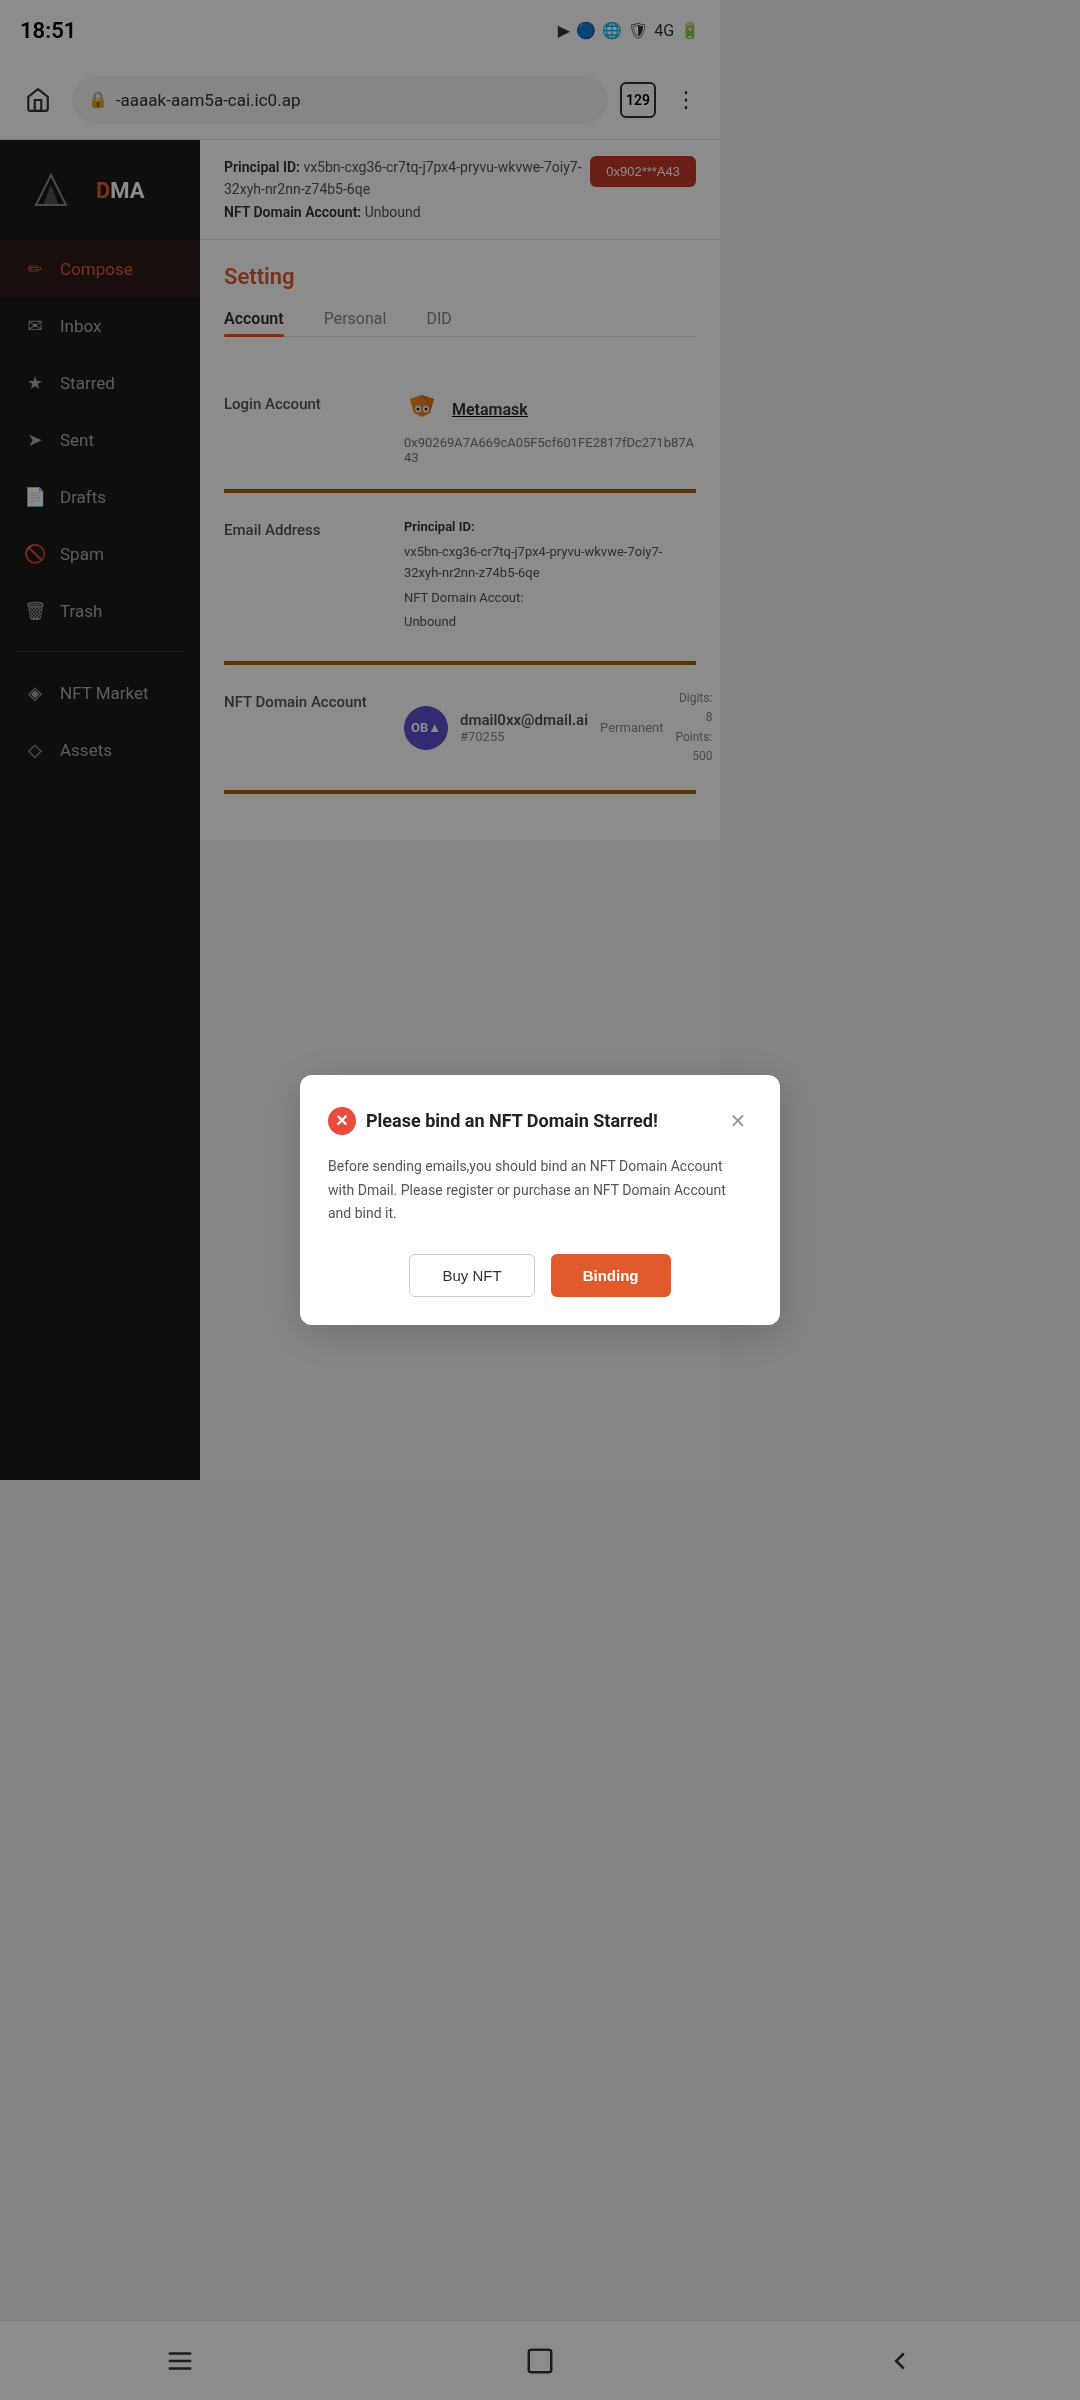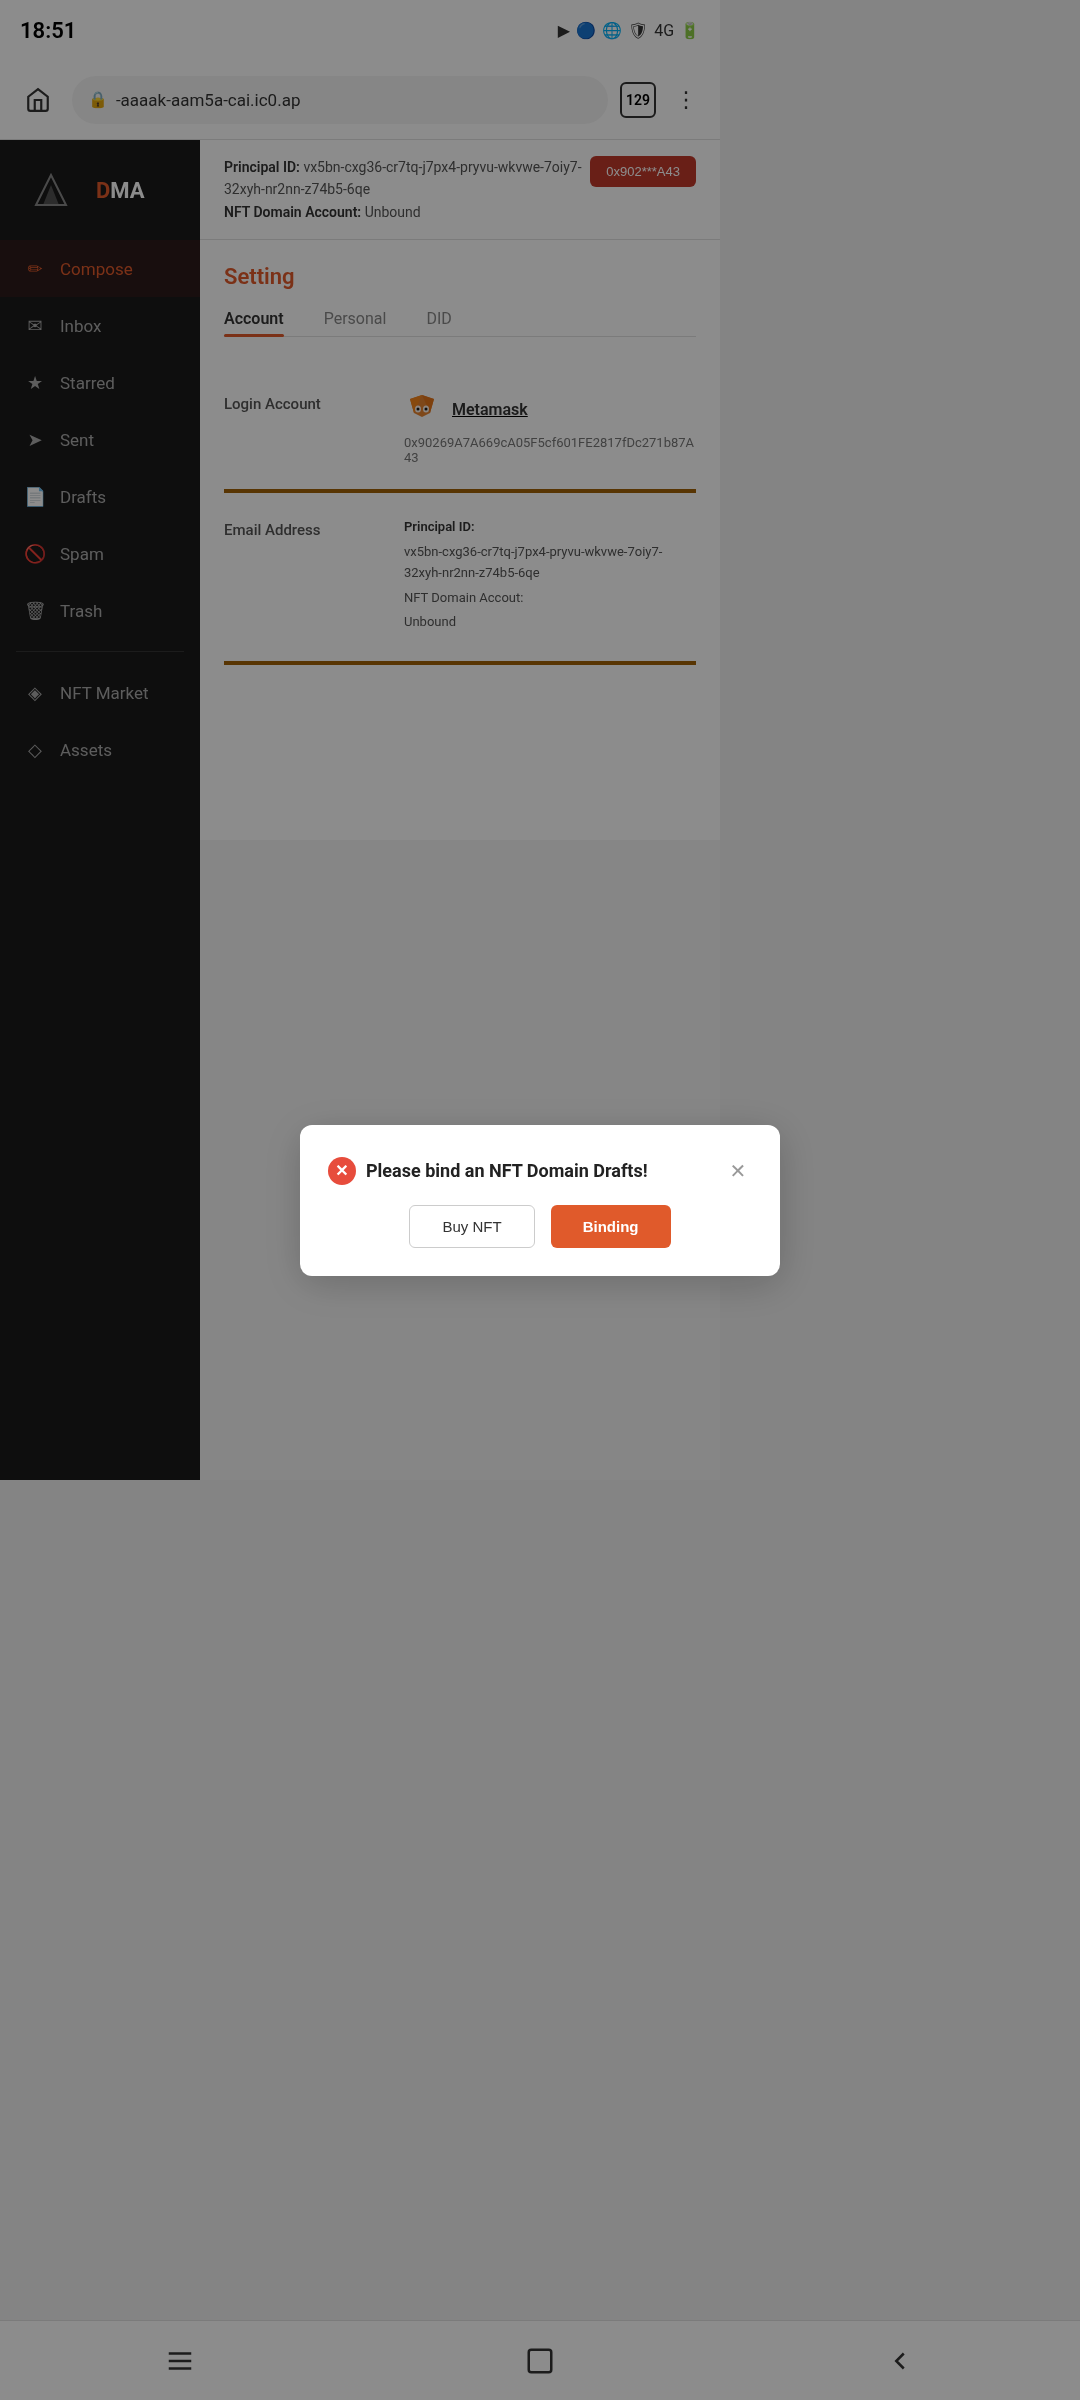--- a/index.html
+++ b/index.html
@@ -577,34 +577,53 @@
         <div class="settings-row-value">
           <div class="email-principal">
             <span class="email-label">Principal ID:</span>
           </div>
           <div class="email-principal">vx5bn-cxg36-cr7tq-j7px4-pryvu-wkvwe-7oiy7-32xyh-nr2nn-z74b5-6qe</div>
           <div class="email-principal">NFT Domain Accout:</div>
           <div class="email-principal">Unbound</div>
         </div>
       </div>
 
+      <div class="settings-row">
+        <div class="settings-row-label">NFT Domain Account</div>
+        <div class="settings-row-value">
+          <div class="nft-domain-row">
+            <div class="nft-avatar">OB▲</div>
+            <div class="nft-domain-info">
+              <div class="nft-domain-name">dmail0xx@dmail.ai</div>
+              <div class="nft-domain-id">#70255</div>
+            </div>
+            <div class="nft-permanent">Permanent</div>
+            <div class="nft-digits">
+              <div>Digits: 8</div>
+              <div>Points: 500</div>
+            </div>
+          </div>
+        </div>
+      </div>
 
     </div>
   </div>
 </div>
 
 <div class="overlay">
   <div class="modal">
     <div class="modal-header">
       <div class="modal-title-row">
         <div class="modal-error-icon">✕</div>
-        <span class="modal-title">Please bind an NFT Domain Drafts!</span>
+        <span class="modal-title">Please bind an NFT Domain Starred!</span>
       </div>
       <button class="modal-close-btn">✕</button>
     </div>
+    <div class="modal-body">Before sending emails,you should bind an NFT Domain Account with Dmail.
+Please register or purchase an NFT Domain Account and bind it.</div>
     <div class="modal-actions">
       <button class="btn-secondary">Buy NFT</button>
       <button class="btn-primary">Binding</button>
     </div>
   </div>
 </div>
 
 <div class="bottom-nav">
   <div class="bottom-nav-btn">
     <svg width="30" height="30" viewBox="0 0 24 24" fill="none" stroke="#333" stroke-width="2">

